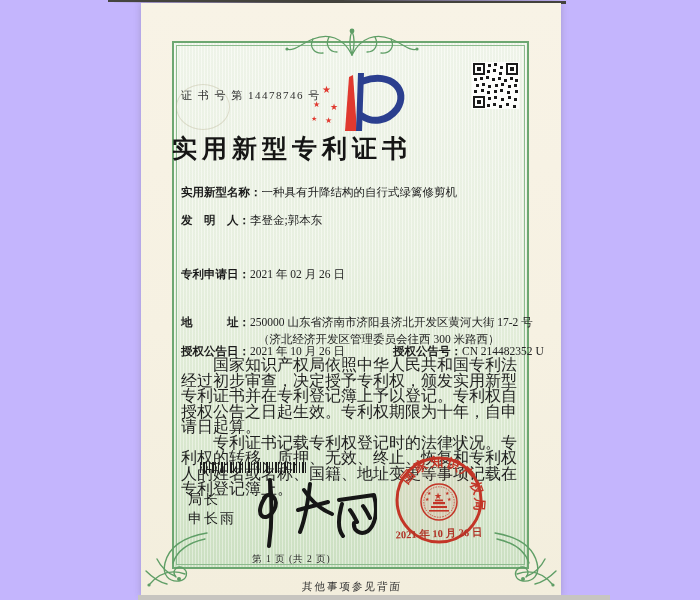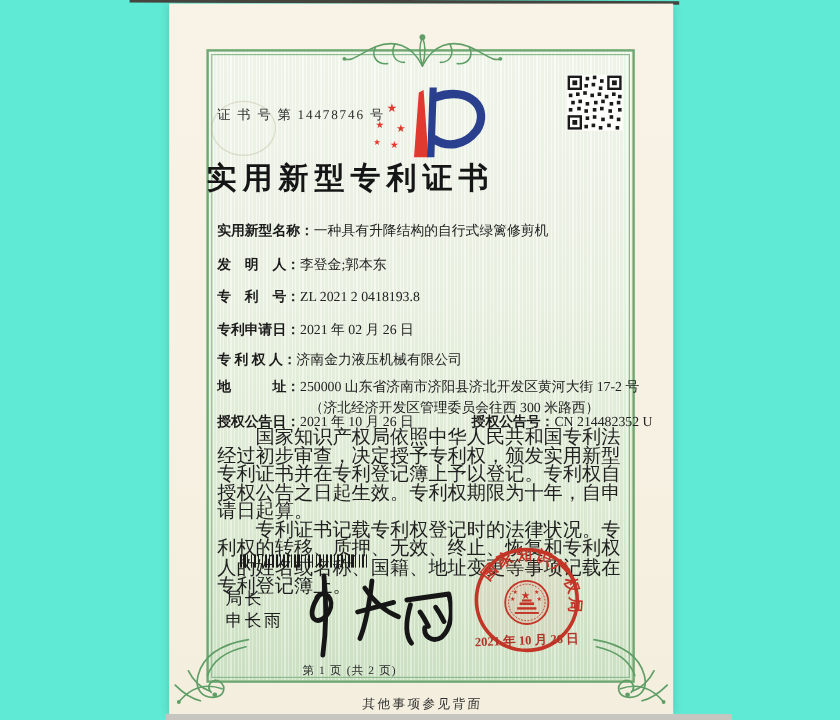--- a/index.html
+++ b/index.html
@@ -1,21 +1,21 @@
 <!DOCTYPE html>
 <html><head>
 <meta charset="utf-8">
 <style>
   html,body{margin:0;padding:0;}
   body{
     width:700px;height:600px;overflow:hidden;
     font-family:"Liberation Serif","DejaVu Serif",serif;
     background:#e9e8e6;
   }
-  .photo{position:relative;width:700px;height:600px;background:#5eead4;}
+  .photo{position:relative;width:700px;height:600px;background:#c4b5fd;}
 
   
   .top-edge{position:absolute;left:108px;top:0;width:458px;height:3px;
     background:#45443f;transform:rotate(.25deg);}
 
   
   .paper{position:absolute;left:141px;top:3px;width:420px;height:593px;
     background:linear-gradient(180deg,#f8f3e6 0%,#f6f1e2 55%,#f3eedd 100%);
     box-shadow:0 0 7px rgba(60,60,50,.22);}
   .bottom-strip{position:absolute;left:138px;top:595px;width:472px;height:5px;
@@ -194,28 +194,22 @@
   </svg>
 
   <div class="title">实用新型专利证书</div>
 
   <div class="frow" style="top:185px">
     <span class="flabel">实用新型名称：</span><span class="fvalue">一种具有升降结构的自行式绿篱修剪机</span>
   </div>
   <div class="frow" style="top:213px">
     <span class="flabel">发　明　人：</span><span class="fvalue">李登金;郭本东</span>
   </div>
-  <div class="frow" style="top:240px">
-    <span class="flabel">专　利　号：</span><span class="fvalue">ZL 2021 2 0418193.8</span>
-  </div>
   <div class="frow" style="top:267px">
     <span class="flabel">专利申请日：</span><span class="fvalue">2021 年 02 月 26 日</span>
-  </div>
-  <div class="frow" style="top:292px">
-    <span class="flabel">专 利 权 人：</span><span class="fvalue">济南金力液压机械有限公司</span>
   </div>
   <div class="frow" style="top:315px">
     <span class="flabel">地　　　址：</span><span class="fvalue">250000 山东省济南市济阳县济北开发区黄河大街 17-2 号</span>
     <span class="addr2 fvalue">（济北经济开发区管理委员会往西 300 米路西）</span>
   </div>
   <div class="frow" style="top:344px">
     <span class="flabel">授权公告日：</span><span class="fvalue">2021 年 10 月 26 日</span>
     <span class="grant2">
       <span class="flabel">授权公告号：</span><span class="fvalue">CN 214482352 U</span>
     </span>

